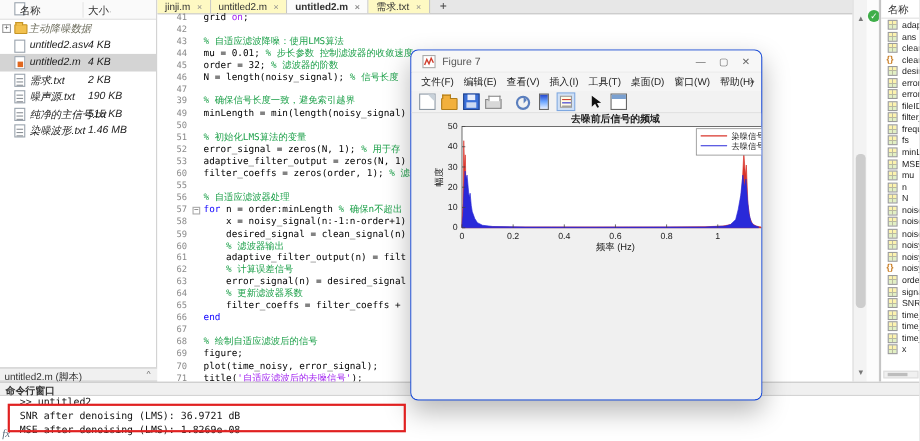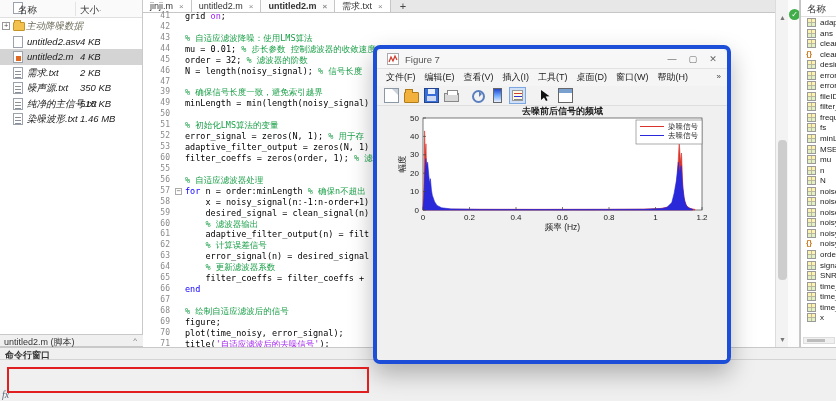--- a/index.html
+++ b/index.html
@@ -37,21 +37,21 @@
   .details-bar{ position:absolute; left:0; top:334px; width:143px; height:13px; background:#f0f0f0;
     border-top:1px solid #c9c9c9; border-bottom:1px solid #c9c9c9; font-size:9px; color:#333;}
   .details-bar .dtext{ position:absolute; left:4px; top:1px;}
   .details-bar .chev{ position:absolute; right:6px; top:1px; color:#777; font-size:8px;}
 
   
   .editor{ position:absolute; left:143px; top:0; width:656px; height:347px; background:#fff; overflow:hidden;}
   .tabbar{ position:absolute; left:0; top:0; width:100%; height:13px; background:#e7e7e7;
     border-bottom:1px solid #c6c6c6; display:flex; align-items:stretch;}
   .tab{ display:flex; align-items:center; padding:0 7px; font-size:9px; color:#333;
-    background:#ffffff; border-right:1px solid #c6c6c6; white-space:nowrap; }
+    background:#fef9c3; border-right:1px solid #c6c6c6; white-space:nowrap; }
   .tab.active{ background:#fbfbfb; font-weight:bold; }
   .tab .x{ margin-left:6px; color:#8a8a8a; font-size:8px;}
   .tab.newtab{ background:transparent; border-right:none; color:#444; font-size:11px; padding:0 9px;}
   .code-pane{ position:absolute; left:0; top:11px; width:632px; }
   .code-row{ display:flex; height:10.93px; line-height:10.93px;
     font-family:"DejaVu Sans Mono",monospace; font-size:8.5px; white-space:pre;}
   .code-row .ln{ width:31px; text-align:right; padding-right:4px; color:#8a8a8a;
     font-size:8px; flex:none;}
   .code-row .foldcol{ width:11px; flex:none; position:relative;}
   .fold-box{ position:absolute; left:1px; top:2px; width:7px; height:7px; border:1px solid #aaa;
@@ -93,22 +93,22 @@
   .cmd-header span{ position:absolute; left:5px; top:1px;font-weight:bold;}
   .cmd-body{ position:absolute; left:0; top:360px; width:836px; height:41px; background:#fff;}
   .cmd-line{ position:absolute; left:18px; font-family:"DejaVu Sans Mono",monospace;
     font-size:9px; color:#111; white-space:pre;}
   .fx-glyph{ position:absolute; left:2px; top:389px; font-family:"Liberation Serif",serif;
     font-style:italic; font-size:10px; color:#5a6a7a;}
   .anno-box{ position:absolute; left:7px; top:367px; width:362px; height:26px;
     border:2px solid #e02020; z-index:40; }
 
   
-  .fig{ position:absolute; left:373px; top:45px; width:358px; height:319px; background:#f0f0f0;
-    border:4px solid #1d4ed8; border-radius:7px; box-shadow:0 10px 24px rgba(0,0,0,0.28); z-index:30;
+  .fig{ position:absolute; left:373px; top:45px; width:320px; height:319px; background:#f0f0f0;
+    border:1px solid #1d4ed8; border-radius:7px; box-shadow:0 10px 24px rgba(0,0,0,0.28); z-index:30;
     overflow:hidden;}
   .fig-titlebar{ position:relative; height:20px; background:#f7f7f7; border-bottom:1px solid #e2e2e2;
     border-radius:7px 7px 0 0;}
   .fig-title{ position:absolute; left:28px; top:5px; font-size:9.5px; color:#555;}
   .fig-ticon{ position:absolute; left:10px; top:4px; width:12px; height:12px; background:#fff;
     border:1px solid #aaa;}
   .fig-ticon svg{ position:absolute; left:0; top:0;}
   .win-btn{ position:absolute; top:3px; width:14px; height:14px; color:#666; font-size:9px;
     line-height:14px; text-align:center;}
   .btn-min{ right:48px;} .btn-max{ right:27px;} .btn-close{ right:7px;}
@@ -173,21 +173,21 @@
           <span class="fsize">4 KB</span>
         </div>
         <div class="fp-row">
           <span class="fi txt"></span>
           <span class="fname">需求.txt</span>
           <span class="fsize">2 KB</span>
         </div>
         <div class="fp-row">
           <span class="fi txt"></span>
           <span class="fname">噪声源.txt</span>
-          <span class="fsize">350 KB</span>
+          <span class="fsize">190 KB</span>
         </div>
         <div class="fp-row">
           <span class="fi txt"></span>
           <span class="fname">纯净的主信号.txt</span>
           <span class="fsize">515 KB</span>
         </div>
         <div class="fp-row">
           <span class="fi txt"></span>
           <span class="fname">染噪波形.txt</span>
           <span class="fsize">1.46 MB</span>
@@ -386,20 +386,25 @@
           <span class="wname">x</span>
         </div>
       </div>
     <div class="ws-hscroll">
       <div class="thumb"></div>
     </div>
   </div>
 
   <div class="cmd-header">
     <span>命令行窗口</span>
+  </div>
+  <div class="cmd-body">
+    <div class="cmd-line" style="top:1px">&gt;&gt; untitled2</div>
+    <div class="cmd-line" style="top:14px">SNR after denoising (LMS): 36.9721 dB</div>
+    <div class="cmd-line" style="top:27px">MSE after denoising (LMS): 1.8269e-08</div>
   </div>
   <div class="fx-glyph">fx</div>
   <div class="anno-box"></div>
 
   <div class="fig">
     <div class="fig-titlebar">
       <span class="fig-ticon">
         <svg width="10" height="10" viewBox="0 0 10 10">
             <polyline points="1,8 3,3 5,7 7,2 9,6" fill="none" stroke="#d04030" stroke-width="1.3"></polyline>
           </svg>

